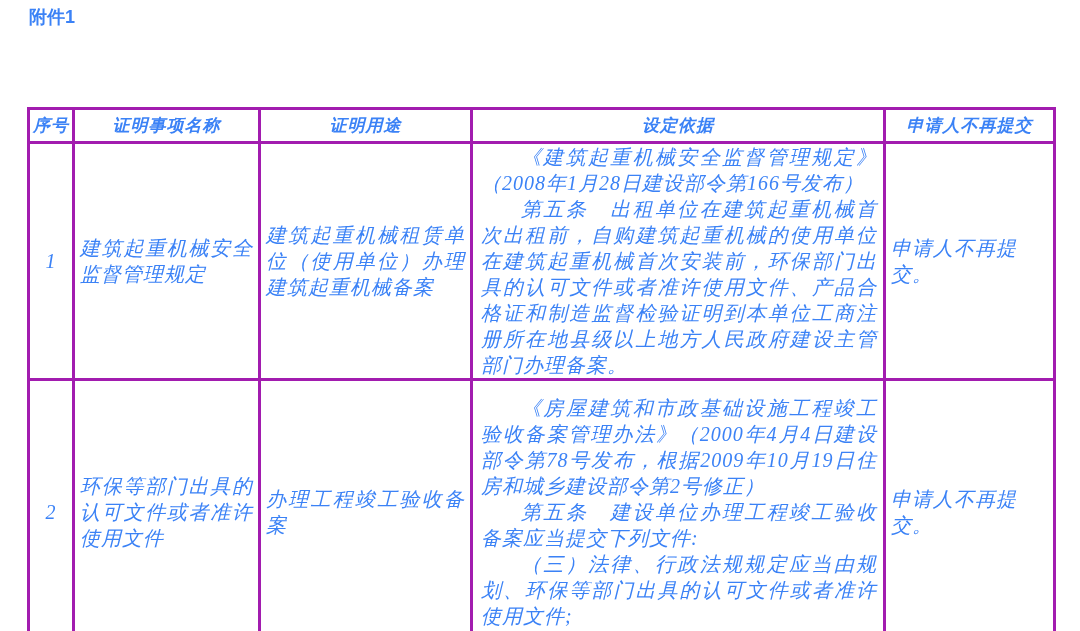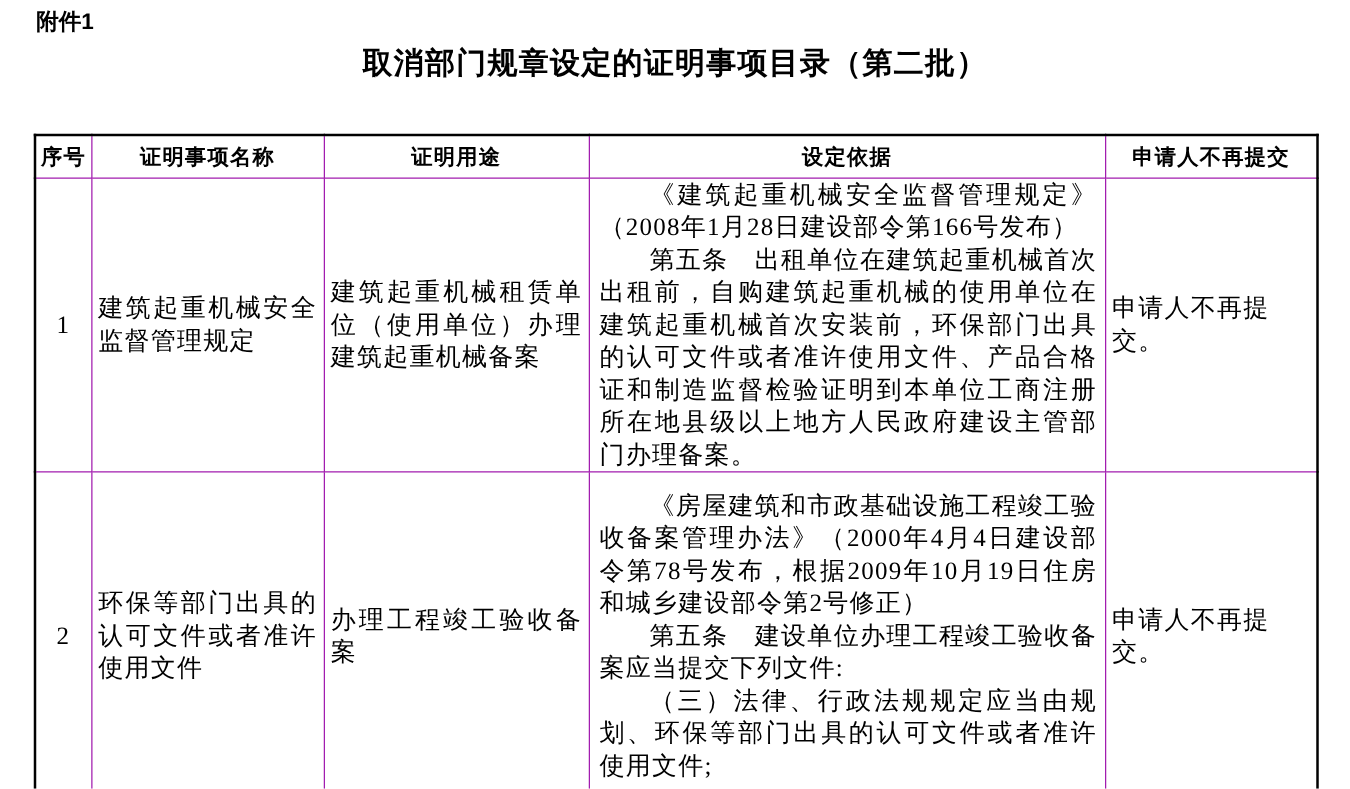--- a/index.html
+++ b/index.html
@@ -2,21 +2,21 @@
 <html><head>
 <meta charset="utf-8">
 <style>
   * { box-sizing: border-box; }
   html, body { margin: 0; padding: 0; background: #ffffff; }
   .page {
     position: relative;
     width: 1080px;
     height: 631px;
     background: #ffffff;
-    color: #000000;
+    color: #3b82f6;
     font-family: "Liberation Serif", serif;
     overflow: hidden;
   }
   .attachment {
     position: absolute;
     left: 29px;
     top: 5px;
     font-family: "Liberation Sans", sans-serif;
     font-weight: bold;
     font-size: 18px;
@@ -46,21 +46,22 @@
   table.doc-table {
     position: absolute;
     left: 27px;
     top: 107px;
     width: 1026px;
     border-collapse: collapse;
     table-layout: fixed;
     border: 2px solid #000;
   }
   .doc-table th, .doc-table td {
-    border: 1px solid #a21caf;
+    border: 3px solid #a21caf;
+    font-style: italic;
   }
   .doc-table thead tr { height: 34px; }
   .doc-table tr.row-1 { height: 203px; }
   .doc-table tr.row-2 { height: 265px; }
   .doc-table th {
     font-family: "Liberation Sans", sans-serif;
     font-weight: bold;
     font-size: 17px;
     text-align: center;
     letter-spacing: 1px;
@@ -83,21 +84,20 @@
   }
   td.c-after { padding: 0 5px; }
 </style>
 </head>
 <body>
 
 <div class="page">
 
   <div class="attachment">附件1</div>
 
-  <div class="title">取消部门规章设定的证明事项目录（第二批）</div>
 
 
   <table class="doc-table">
     <colgroup>
       <col style="width:45px">
       <col style="width:186px">
       <col style="width:212px">
       <col style="width:413px">
       <col style="width:170px">
     </colgroup>

